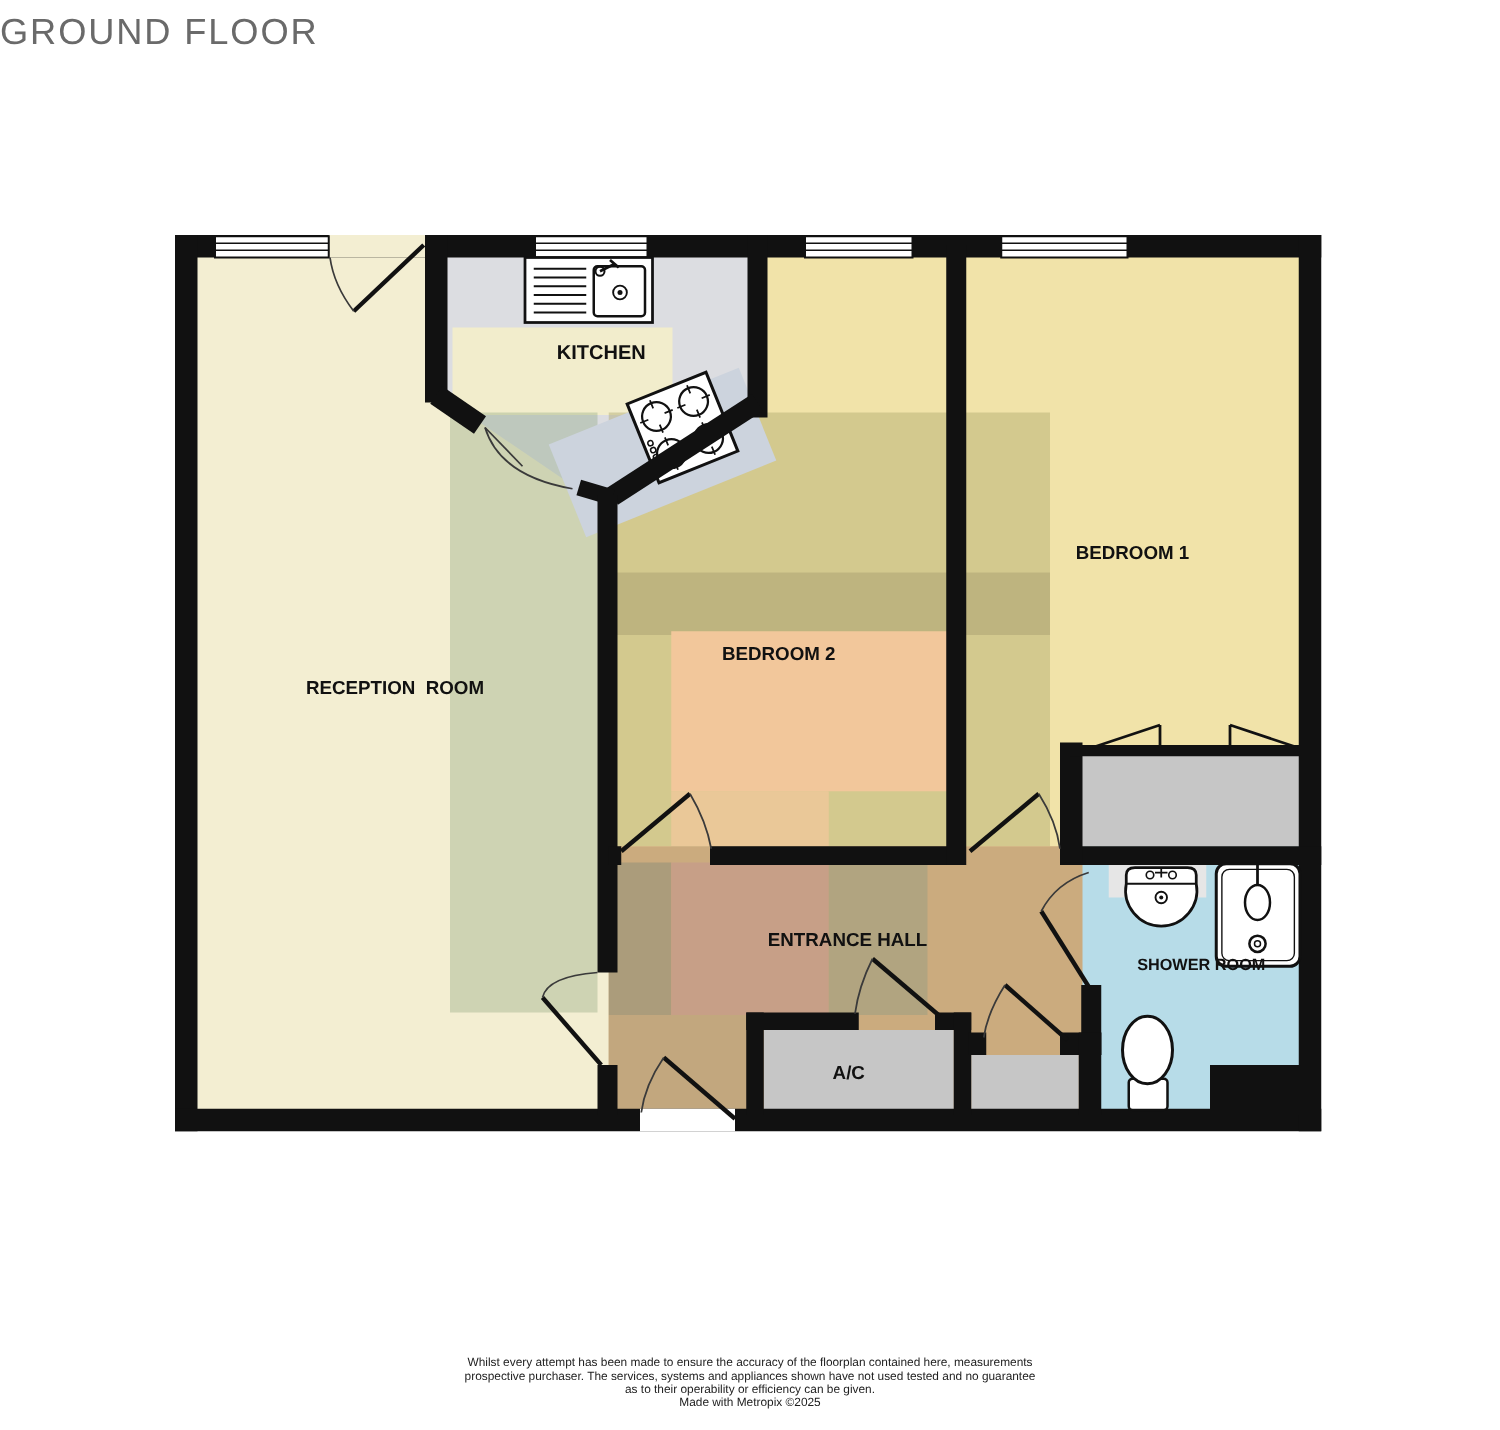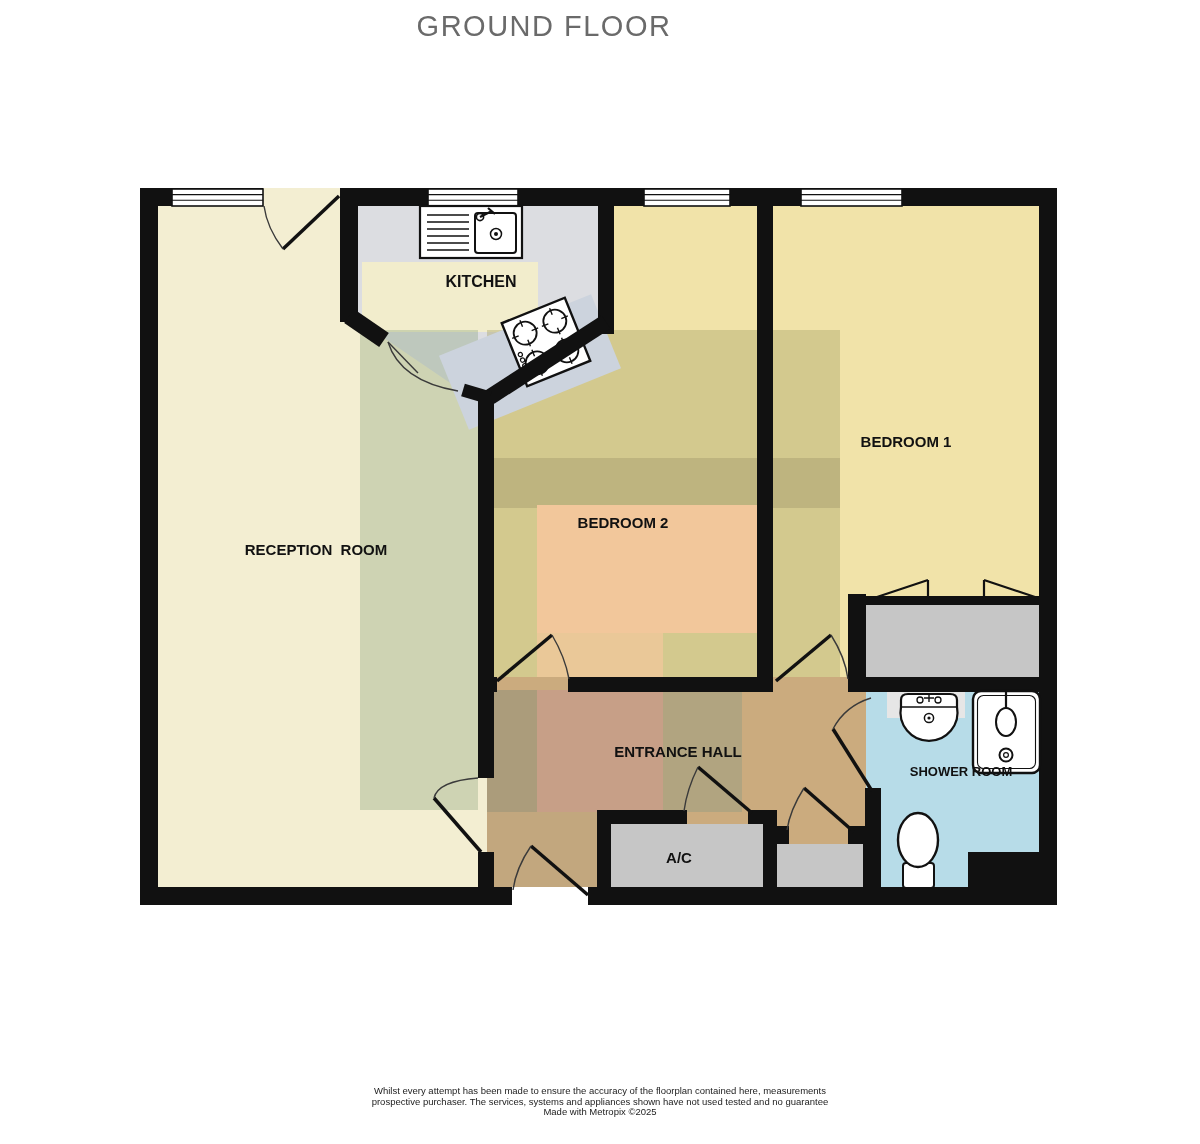--- a/index.html
+++ b/index.html
@@ -1,17 +1,17 @@
 <!DOCTYPE html>
 <html><head>
 <meta charset="utf-8">
 <style>
   html,body{margin:0;padding:0;background:#fff;}
   body{width:1200px;height:1144px;position:relative;font-family:"Liberation Sans",sans-serif;}
-  .title{position:absolute;left:0;top:10px;width:1088px;text-align:center;
+  .title{position:absolute;left:0;top:10px;width:1088px;text-align:left;
          font-size:29px;letter-spacing:1.5px;color:#6a6a6a;}
   .plan{position:absolute;left:0;top:0;}
   .footer{position:absolute;left:0;top:1086px;width:1200px;text-align:center;
           font-size:9.5px;line-height:10.6px;color:#1c1c1c;}
   svg text{font-family:"Liberation Sans",sans-serif;font-weight:bold;fill:#111;}
   .wall{fill:#111;}
   .leaf{stroke:#111;stroke-width:3.5;fill:none;}
   .arc{stroke:#3a3a3a;stroke-width:1.4;fill:none;}
 </style>
 </head>
@@ -216,14 +216,15 @@
     <text x="623" y="528" font-size="15">BEDROOM 2</text>
     <text x="678" y="757" font-size="15">ENTRANCE HALL</text>
     <text x="961" y="776" font-size="13">SHOWER ROOM</text>
     <text x="679" y="863" font-size="15">A/C</text>
   </g>
 </svg>
 
 <div class="footer">
   <div>Whilst every attempt has been made to ensure the accuracy of the floorplan contained here, measurements</div>
   <div>prospective purchaser. The services, systems and appliances shown have not used tested and no guarantee</div>
+  <div>as to their operability or efficiency can be given.</div>
   <div>Made with Metropix ©2025</div>
 </div>
 
 </body></html>

